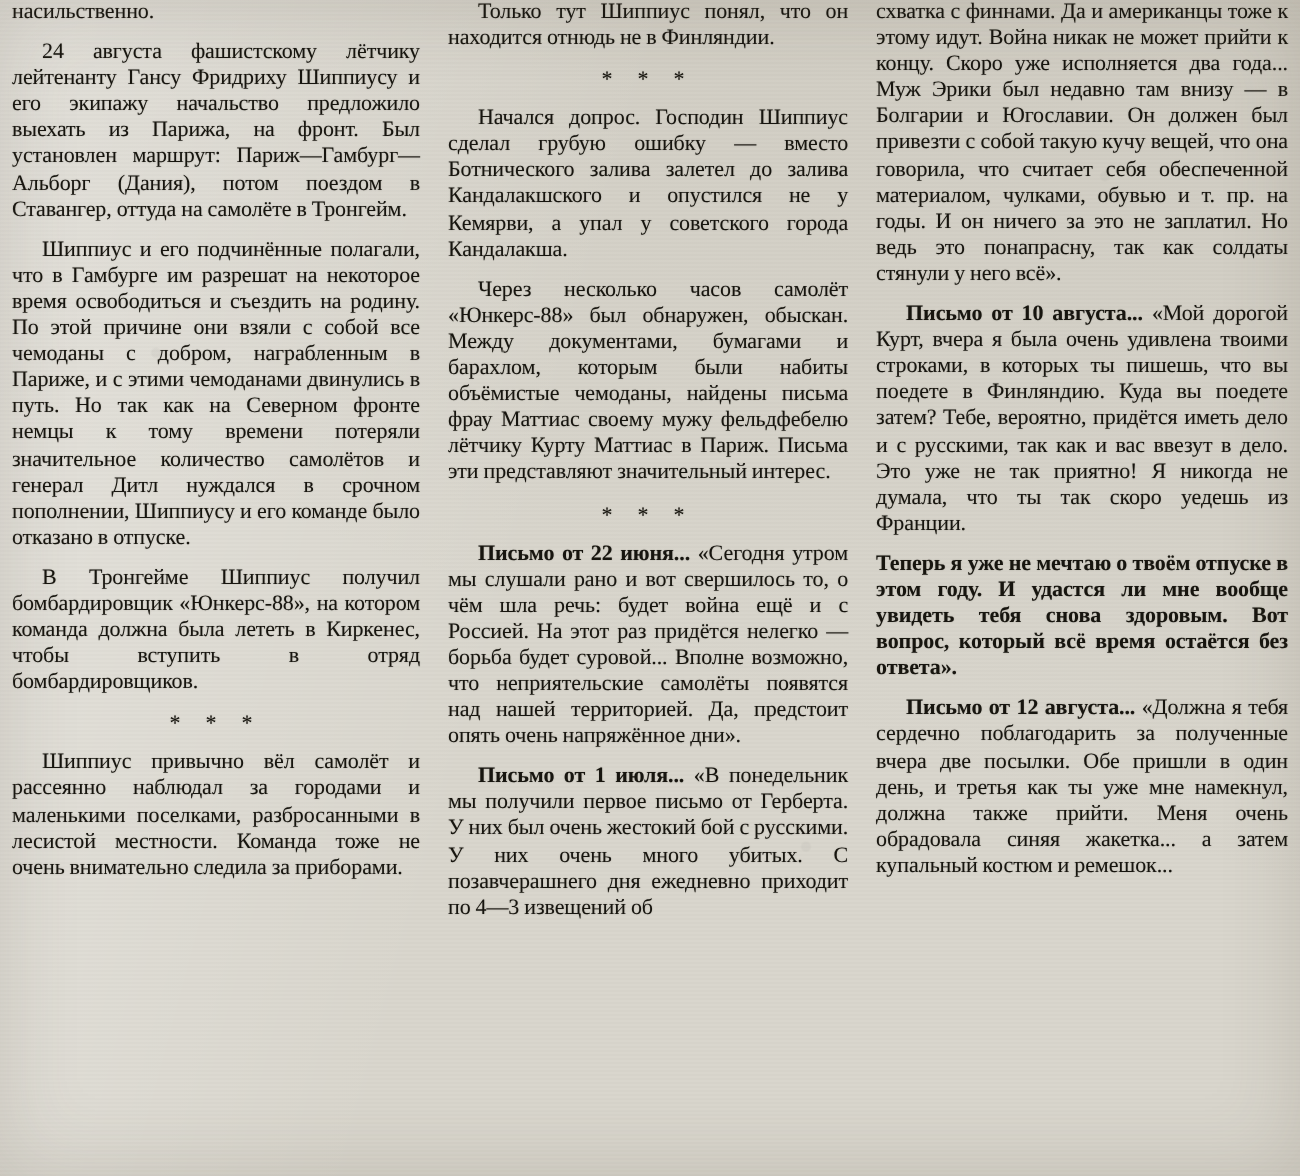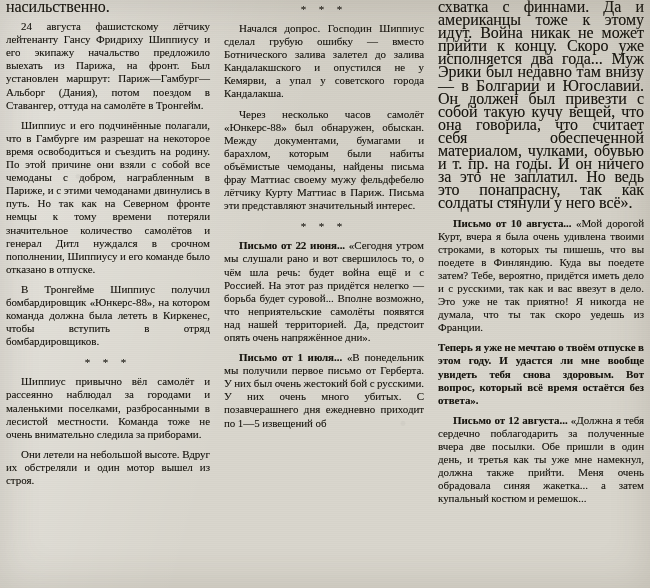--- a/index.html
+++ b/index.html
@@ -70,21 +70,21 @@
   .sep {
     text-align: center;
     font-size: 11px;
     line-height: 15px;
     letter-spacing: 5px;
     color: #17150f;
     margin: 2px 0 5px 0;
     text-indent: 0;
   }
   .partial-top {
-    font-size: 16px;
+    font-size: 11px;
     line-height: 13.1px;
   }
   .grain {
     position: absolute;
     inset: 0;
     pointer-events: none;
     background-image:
       repeating-linear-gradient(0deg, rgba(0,0,0,0.012) 0 1px, rgba(255,255,255,0.012) 1px 2px);
     mix-blend-mode: multiply;
     opacity: 0.7;
@@ -102,30 +102,30 @@
 <div id="page">
   <div class="columns">
 
     <div class="col col-1">
       <p class="noindent partial-top">насильственно.</p>
       <p class="indent">24 августа фашистскому лётчику лейтенанту Гансу Фридриху Шиппиусу и его экипажу начальство предложило выехать из Парижа, на фронт. Был установлен маршрут: Париж—Гамбург—Альборг (Дания), потом поездом в Ставангер, оттуда на самолёте в Тронгейм.</p>
       <p class="indent">Шиппиус и его подчинённые полагали, что в Гамбурге им разрешат на некоторое время освободиться и съездить на родину. По этой причине они взяли с собой все чемоданы с добром, награбленным в Париже, и с этими чемоданами двинулись в путь. Но так как на Северном фронте немцы к тому времени потеряли значительное количество самолётов и генерал Дитл нуждался в срочном пополнении, Шиппиусу и его команде было отказано в отпуске.</p>
       <p class="indent">В Тронгейме Шиппиус получил бомбардировщик «Юнкерс-88», на котором команда должна была лететь в Киркенес, чтобы вступить в отряд бомбардировщиков.</p>
       <p class="sep">* * *</p>
       <p class="indent">Шиппиус привычно вёл самолёт и рассеянно наблюдал за городами и маленькими поселками, разбросанными в лесистой местности. Команда тоже не очень внимательно следила за приборами.</p>
-      <p class="indent">Они летели на небольшой высоте. Вдруг их обстреляли и один мотор вышел из строя.</p>
     </div>
 
     <div class="col col-2">
+      <p class="indent">Только тут Шиппиус понял, что он находится отнюдь не в Финляндии.</p>
       <p class="sep">* * *</p>
       <p class="indent">Начался допрос. Господин Шиппиус сделал грубую ошибку — вместо Ботнического залива залетел до залива Кандалакшского и опустился не у Кемярви, а упал у советского города Кандалакша.</p>
       <p class="indent">Через несколько часов самолёт «Юнкерс-88» был обнаружен, обыскан. Между документами, бумагами и барахлом, которым были набиты объёмистые чемоданы, найдены письма фрау Маттиас своему мужу фельдфебелю лётчику Курту Маттиас в Париж. Письма эти представляют значительный интерес.</p>
       <p class="sep">* * *</p>
       <p class="indent"><span class="lead">Письмо от 22 июня...</span> <span>«Сегодня утром мы слушали рано и вот свершилось то, о чём шла речь: будет война ещё и с Россией. На этот раз придётся нелегко — борьба будет суровой... Вполне возможно, что неприятельские самолёты появятся над нашей территорией. Да, предстоит опять очень напряжённое дни».</span></p>
-      <p class="indent"><span class="lead">Письмо от 1 июля...</span> <span>«В понедельник мы получили первое письмо от Герберта. У них был очень жестокий бой с русскими. У них очень много убитых. С позавчерашнего дня ежедневно приходит по 1—5 извещений об</span></p>
+      <p class="indent"><span class="lead">Письмо от 1 июля...</span> <span>«В понедельник мы получили первое письмо от Герберта. У них был очень жестокий бой с русскими. У них очень много убитых. С позавчерашнего дня ежедневно приходит по 4—3 извещений об</span></p>
     </div>
 
     <div class="col col-3">
       <p class="noindent partial-top">схватка с финнами. Да и американцы тоже к этому идут. Война никак не может прийти к концу. Скоро уже исполняется два года... Муж Эрики был недавно там внизу — в Болгарии и Югославии. Он должен был привезти с собой такую кучу вещей, что она говорила, что считает себя обеспеченной материалом, чулками, обувью и т. пр. на годы. И он ничего за это не заплатил. Но ведь это понапрасну, так как солдаты стянули у него всё».</p>
       <p class="indent"><span class="lead">Письмо от 10 августа...</span> <span>«Мой дорогой Курт, вчера я была очень удивлена твоими строками, в которых ты пишешь, что вы поедете в Финляндию. Куда вы поедете затем? Тебе, вероятно, придётся иметь дело и с русскими, так как и вас ввезут в дело. Это уже не так приятно! Я никогда не думала, что ты так скоро уедешь из Франции.</span></p>
       <p class="cont">Теперь я уже не мечтаю о твоём отпуске в этом году. И удастся ли мне вообще увидеть тебя снова здоровым. Вот вопрос, который всё время остаётся без ответа».</p>
       <p class="indent"><span class="lead">Письмо от 12 августа...</span> <span>«Должна я тебя сердечно поблагодарить за полученные вчера две посылки. Обе пришли в один день, и третья как ты уже мне намекнул, должна также прийти. Меня очень обрадовала синяя жакетка... а затем купальный костюм и ремешок...</span></p>
     </div>
 
   </div>

